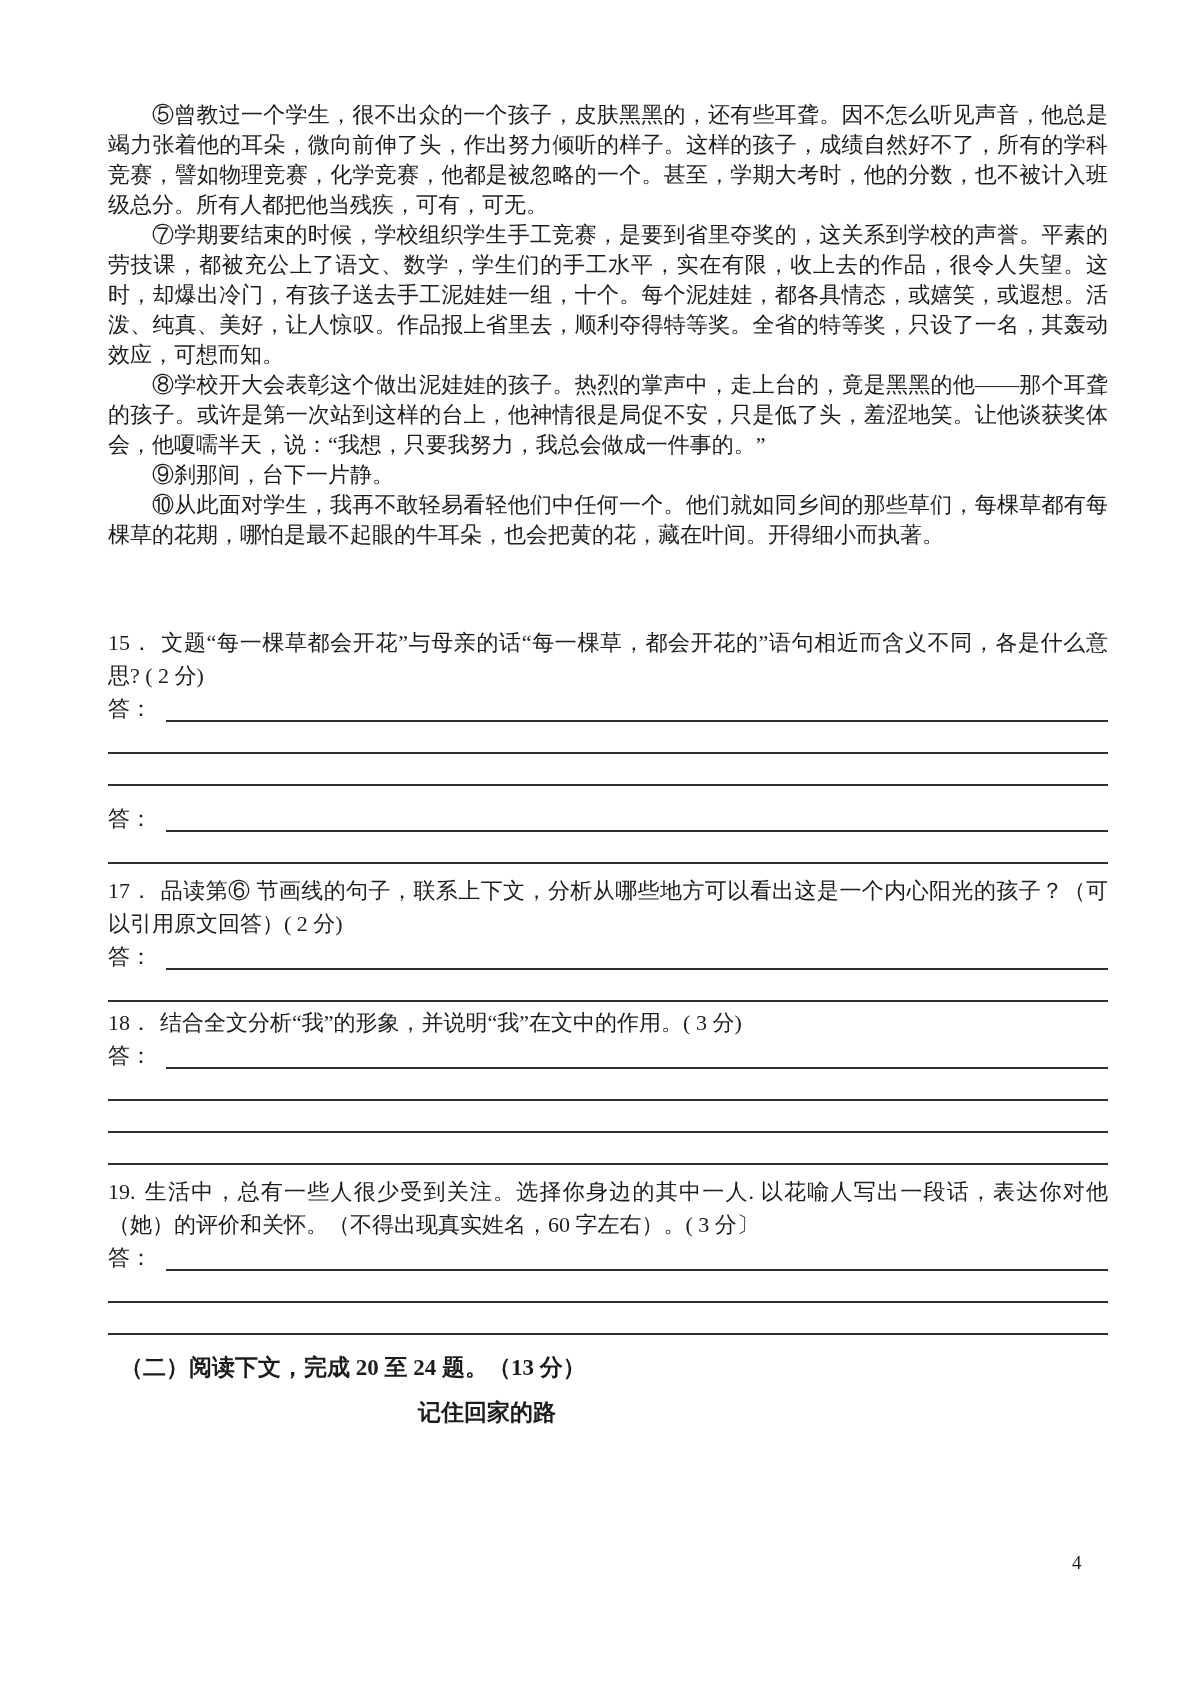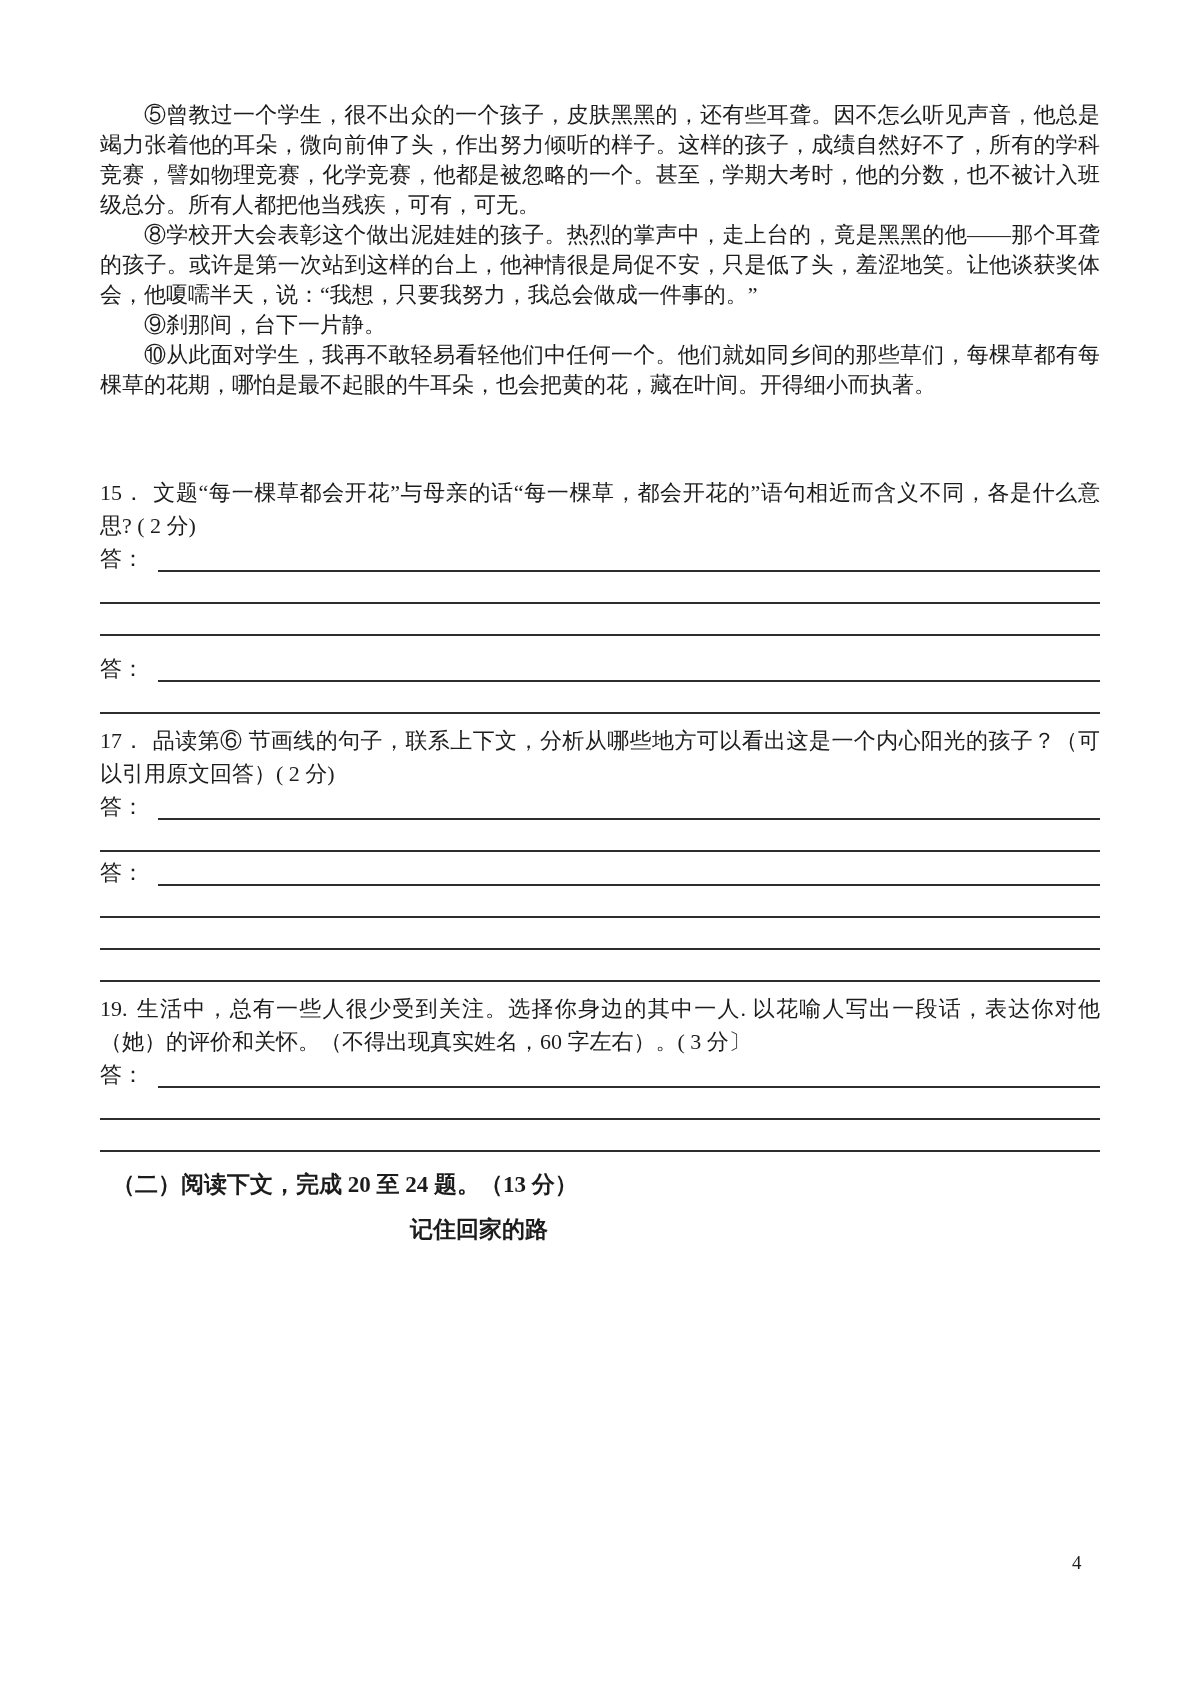--- a/index.html
+++ b/index.html
@@ -7,21 +7,21 @@
     position: relative;
     width: 1200px;
     height: 1698px;
     background: #ffffff;
     color: #1c1c1c;
     font-family: "Liberation Serif", "DejaVu Serif", serif;
     overflow: hidden;
   }
   .content {
     position: absolute;
-    left: 100px;
+    left: 108px;
     top: 100px;
     width: 1000px;
   }
   
   .para {
     margin: 0;
     font-size: 22px;
     line-height: 30px;
     text-align: justify;
     text-indent: 2em;
@@ -92,20 +92,21 @@
 </style>
 </head>
 <body>
 
 <div class="page">
   <div class="content">
 
     <p class="para">⑤曾教过一个学生，很不出众的一个孩子，皮肤黑黑的，还有些耳聋。因不怎么听见声音，他总是竭力张着他的耳朵，微向前伸了头，作出努力倾听的样子。这样的孩子，成绩自然好不了，所有的学科竞赛，譬如物理竞赛，化学竞赛，他都是被忽略的一个。甚至，学期大考时，他的分数，也不被计入班级总分。所有人都把他当残疾，可有，可无。</p>
 
 
+    <p class="para">⑦学期要结束的时候，学校组织学生手工竞赛，是要到省里夺奖的，这关系到学校的声誉。平素的劳技课，都被充公上了语文、数学，学生们的手工水平，实在有限，收上去的作品，很令人失望。这时，却爆出冷门，有孩子送去手工泥娃娃一组，十个。每个泥娃娃，都各具情态，或嬉笑，或遐想。活泼、纯真、美好，让人惊叹。作品报上省里去，顺利夺得特等奖。全省的特等奖，只设了一名，其轰动效应，可想而知。</p>
 
     <p class="para">⑧学校开大会表彰这个做出泥娃娃的孩子。热烈的掌声中，走上台的，竟是黑黑的他——那个耳聋的孩子。或许是第一次站到这样的台上，他神情很是局促不安，只是低了头，羞涩地笑。让他谈获奖体会，他嗄嚅半天，说：“我想，只要我努力，我总会做成一件事的。”</p>
 
     <p class="para">⑨刹那间，台下一片静。</p>
 
     <p class="para">⑩从此面对学生，我再不敢轻易看轻他们中任何一个。他们就如同乡间的那些草们，每棵草都有每棵草的花期，哪怕是最不起眼的牛耳朵，也会把黄的花，藏在叶间。开得细小而执著。</p>
 
     <div class="qblock" id="q15">
       <p class="qtext"><span class="qnum">15．</span><span>文题“每一棵草都会开花”与母亲的话“每一棵草，都会开花的”语句相近而含义不同，各是什么意思? ( 2 分)</span></p>
       <div class="ansrow">
@@ -133,20 +134,21 @@
       <div class="ansrow">
         <span class="anslabel">答：</span>
         <span class="ansline"></span>
       </div>
       <div class="rules">
           <div class="rule"></div>
         </div>
     </div>
 
     <div class="qblock" id="q18">
+      <p class="qtext"><span class="qnum">18．</span><span>结合全文分析“我”的形象，并说明“我”在文中的作用。( 3 分)</span></p>
       <div class="ansrow">
         <span class="anslabel">答：</span>
         <span class="ansline"></span>
       </div>
       <div class="rules">
           <div class="rule"></div>
           <div class="rule"></div>
           <div class="rule"></div>
         </div>
     </div>

